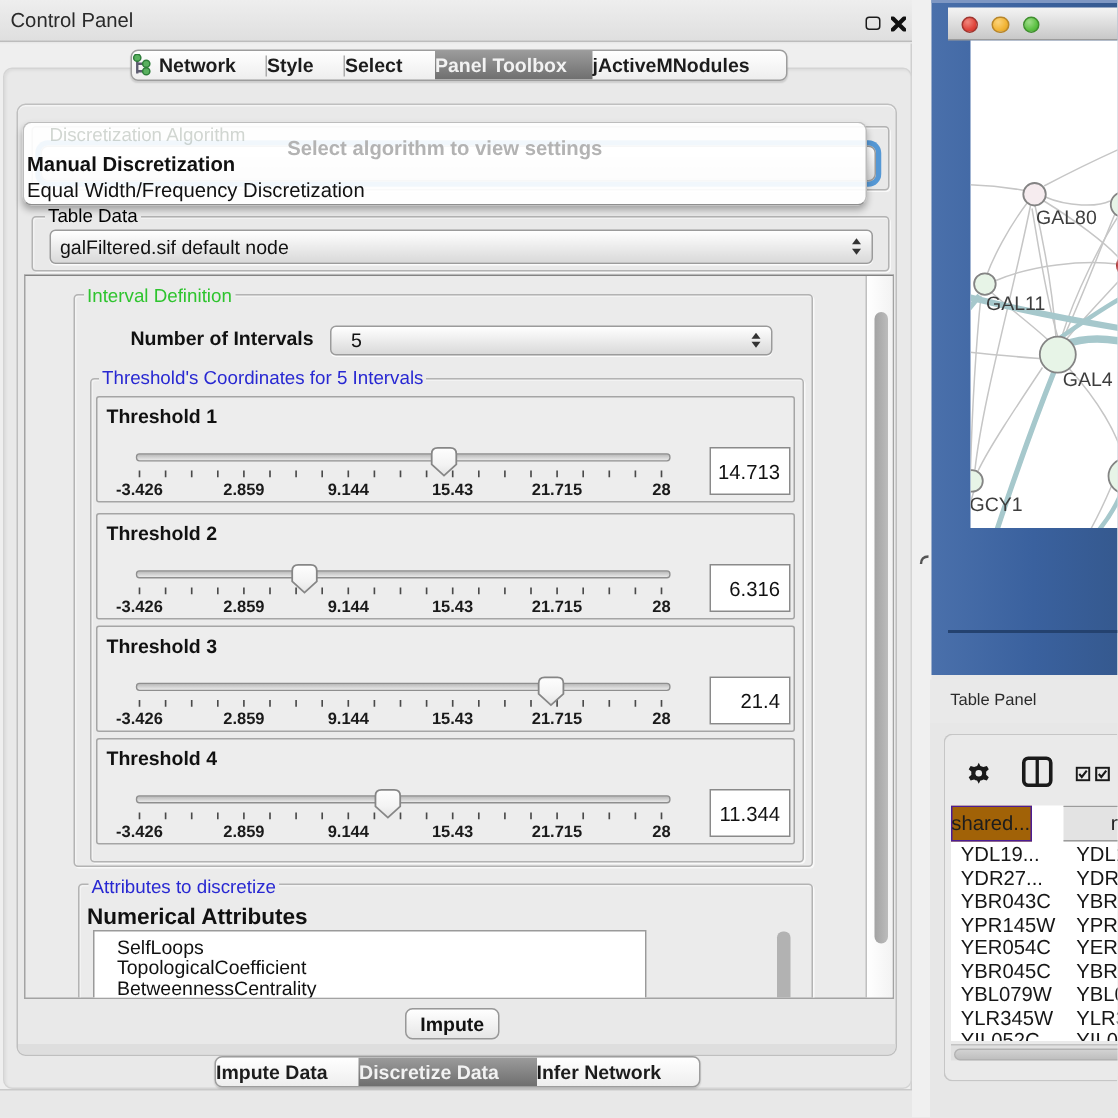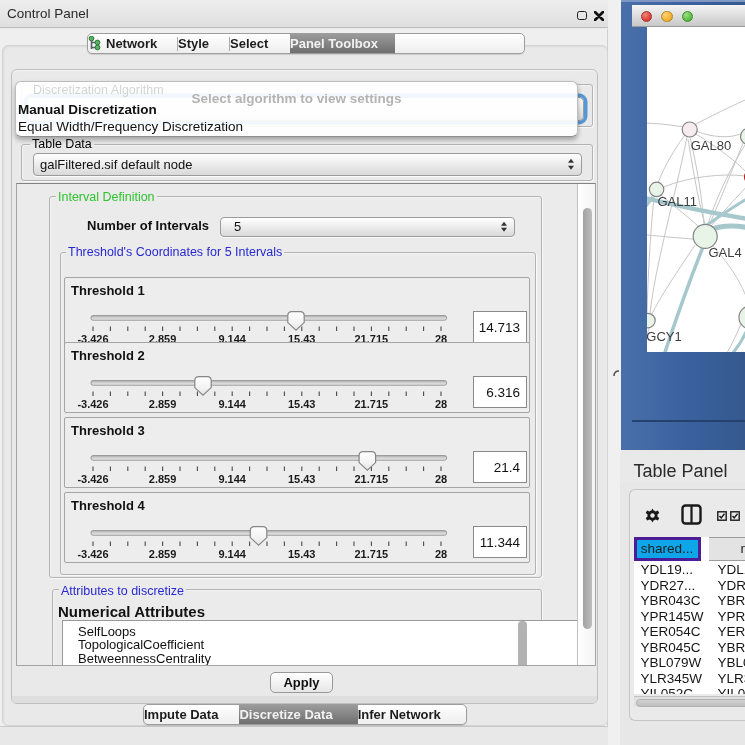--- a/index.html
+++ b/index.html
@@ -75,21 +75,21 @@
 
 #divider { left:608px; top:0; width:13px; height:745px; background:#f0f0f0; }
 #netwin { left:620.5px; top:0; width:124.5px; height:450px; background:linear-gradient(90deg,#4a70ab,#3a619e 55%,#35598f); }
 #nettop { left:0px; top:0px; width:124.5px; height:2px; background:#7e97c3; }
 #mactb { left:11.5px; top:5px; width:113px; height:22px; background:linear-gradient(#f4f4f4,#c8c8c8); border-bottom:1px solid #9b9b9b; }
 .tl { position:absolute; top:5.5px; width:11.5px; height:11.5px; border-radius:50%; }
 #netcontent { left:26px; top:27px; width:113px; height:325px; background:#ffffff; overflow:hidden; }
 #netdark { left:11.5px; top:420px; width:113px; height:2px; background:#24426f; }
 
 #tpbar { left:620px; top:452.5px; width:125px; height:29.5px; background:#e9e9e9; }
-#tpbar .t { position:absolute; left:13.5px; top:8px; font-size:18px; color:#2a2a2a; }
+#tpbar .t { position:absolute; left:13.5px; top:8px; font-size:11px; color:#2a2a2a; }
 #rbg { left:620px; top:482px; width:125px; height:263px; background:#e7e7e7; }
 #rpanel { left:629px; top:488.5px; width:116px; height:232.5px; background:#eaeaea;
   border:1px solid #c6c6c6; border-radius:6px 0 0 6px; border-right:none; }
 #rtable { position:absolute; left:3.5px; top:47px; width:113px; height:157px; background:#fff; overflow:hidden; }
 .hcell { position:absolute; top:0; height:24px; display:flex; align-items:center; justify-content:center;
   font-size:13.5px; color:#1d1d1d; }
 .trow { position:absolute; font-size:13.5px; color:#161616; white-space:pre; }
 #hscroll { position:absolute; left:3.5px; top:206.5px; width:113px; height:11px; background:#e0e0e0; border-top:1px solid #c2c2c2; }
 #hthumb { position:absolute; left:2px; top:1.5px; width:115px; height:8px; background:linear-gradient(#d2d2d2,#bfbfbf); border-radius:4px; border:1px solid #b2b2b2; }
 </style>
@@ -129,20 +129,21 @@
       <circle cx="9.5" cy="6.5" r="2.4" fill="#59b15f" stroke="#2e7d3a" stroke-width="1"></circle>
       <circle cx="9.5" cy="11.5" r="2.4" fill="#59b15f" stroke="#2e7d3a" stroke-width="1"></circle>
     </svg>
     <span>Network</span>
   </div>
   <div class="vsep"></div>
   <div class="seg" style="width:51px;">Style</div>
   <div class="vsep"></div>
   <div class="seg" style="width:60px;">Select</div>
   <div class="seg segdark" style="width:105px;">Panel Toolbox</div>
+  <div class="seg" style="width:129px;">jActiveMNodules</div>
 </div>
 
 <div class="abs" id="bigpanel"></div>
 
 <div class="grp" style="left:21px; top:84px; width:572px; height:43px;"></div>
 <div class="combo" style="left:27px; top:97px; width:557px; height:24px; border-radius:5px; box-shadow:0 0 0 3.5px rgba(77,148,212,0.95);"></div>
 
 <div class="grp" style="left:21px; top:144px; width:572px; height:37px;"></div>
 <div class="gtitle" style="left:30px; top:137px; background:#e9e9e9;">Table Data</div>
 <div class="combo" style="left:33px; top:152.5px; width:549px; height:23.5px;">
@@ -163,21 +164,21 @@
     <div class="txt" style="padding-left:13px;">5</div>
     <div class="arrows">
         <div class="up"></div>
         <div class="dn"></div>
       </div>
   </div>
 
   <div class="grp" style="left:43px; top:68px; width:476px; height:323px;"></div>
   <div class="gtitle" style="left:49px; top:61px; color:#2828d2; background:#ebebeb;">Threshold's Coordinates for 5 Intervals</div>
 
-  <div class="thp" style="top:93px;" id="th1">
+  <div class="thp" style="top:80px;" id="th1">
       <div class="lbl">Threshold 1</div>
       <svg class="sldsvg" style="position:absolute;left:0;top:0;" width="466" height="71" viewBox="0 0 466 71">
     <rect x="26" y="37.6" width="355.6" height="4.6" rx="2" fill="url(#trk)" stroke="#8e8e8e" stroke-width="0.9"></rect>
     <path d="M28.0,48.6 V53.1 M45.4,48.6 V53.1 M62.8,48.6 V53.1 M80.2,48.6 V53.1 M97.6,48.6 V53.1 M115.0,48.6 V53.1 M132.4,48.6 V53.1 M149.8,48.6 V53.1 M167.2,48.6 V53.1 M184.6,48.6 V53.1 M202.0,48.6 V53.1 M219.4,48.6 V53.1 M236.8,48.6 V53.1 M254.2,48.6 V53.1 M271.6,48.6 V53.1 M289.0,48.6 V53.1 M306.4,48.6 V53.1 M323.8,48.6 V53.1 M341.2,48.6 V53.1 M358.6,48.6 V53.1 M376.0,48.6 V53.1" stroke="#4a4a4a" stroke-width="1.1"></path>
     <g font-size="11" font-weight="bold" fill="#1a1a1a" font-family="Liberation Sans, sans-serif">
           <text x="28" y="64.8" text-anchor="middle">-3.426</text>
           <text x="97.6" y="64.8" text-anchor="middle">2.859</text>
           <text x="167.2" y="64.8" text-anchor="middle">9.144</text>
           <text x="236.7" y="64.8" text-anchor="middle">15.43</text>
           <text x="306.3" y="64.8" text-anchor="middle">21.715</text>
@@ -235,33 +236,33 @@
           <text x="376" y="64.8" text-anchor="middle">28</text>
         </g>
     <path d="M185.3,44.6 L185.3,37.6 Q185.3,33.6 189.3,33.6 L197.8,33.6 Q201.8,33.6 201.8,37.6 L201.8,44.6 L193.6,52.1 Z" fill="url(#thm)" stroke="#868686" stroke-width="1.2"></path>
   </svg>
   <div class="valbox">11.344</div>
     </div>
 
   <div class="grp" style="left:35px; top:405px; width:490px; height:90px;"></div>
   <div class="gtitle" style="left:42px; top:400px; color:#2828d2; background:#ebebeb;">Attributes to discretize</div>
   <div class="abs" style="left:41px; top:419px; font-size:15px; font-weight:bold; color:#111;">Numerical Attributes</div>
-  <div id="attrlist" style="left:45px; top:436px; width:534px; height:60px; padding-top:3.5px;">
+  <div id="attrlist" style="left:45px; top:436px; width:369px; height:60px; padding-top:3.5px;">
     <div>SelfLoops</div>
     <div>TopologicalCoefficient</div>
     <div>BetweennessCentrality</div>
   </div>
   <div class="abs" style="left:501px; top:437px; width:9px; height:58px; background:#b2b2b2; border-radius:4px;"></div>
 
   <div class="abs" id="vscroll">
       <div class="abs" id="vthumb"></div>
     </div>
 </div>
 
-<div class="btn" style="left:270px; top:672px; width:63px; height:21px;">Apply</div>
+<div class="btn" style="left:270px; top:672px; width:63px; height:21px;">Impute</div>
 
 <div class="abs" style="left:12px; top:696px; width:585px; height:7px; background:#dedede; border-radius:0 0 5px 5px;"></div>
 
 <div class="abs pill" style="left:143px; top:704px; width:324px; height:21px; font-size:13px; color:#1c1c1c;">
   <div class="seg" style="width:96px;">Impute Data</div>
   <div class="seg segdark" style="width:119px;">Discretize Data</div>
   <div class="seg" style="width:109px;">Infer Network</div>
 </div>
 
 <div class="abs" id="overlay">
@@ -366,21 +367,21 @@
   <svg class="abs" style="left:86.5px; top:21.5px;" width="10" height="10" viewBox="0 0 10 10">
     <rect x="0.8" y="0.8" width="8.4" height="8.4" fill="none" stroke="#1a1a1a" stroke-width="1.4"></rect>
     <path d="M2.5,5 L4.2,7 L7.5,2.8" stroke="#1a1a1a" stroke-width="1.4" fill="none"></path>
   </svg>
   <svg class="abs" style="left:99.5px; top:21.5px;" width="10" height="10" viewBox="0 0 10 10">
     <rect x="0.8" y="0.8" width="8.4" height="8.4" fill="none" stroke="#1a1a1a" stroke-width="1.4"></rect>
     <path d="M2.5,5 L4.2,7 L7.5,2.8" stroke="#1a1a1a" stroke-width="1.4" fill="none"></path>
   </svg>
 
   <div class="abs" id="rtable">
-    <div class="hcell" style="left:0; width:67px; background:#0ea5e9; border:3px solid #4c1d95;">shared...</div>
+    <div class="hcell" style="left:0; width:54px; background:#a16207; border:1px solid #4c1d95;">shared...</div>
     <div class="hcell" style="left:75px; width:60px; background:#e3e3e3; border:1px solid #9c9c9c; border-left:none; justify-content:flex-start; padding-left:32px;">n</div>
     <div class="trow" style="left:7px; top:25.5px;">YDL19...</div>
     <div class="trow" style="left:84px; top:25.5px;">YDL19</div>
     <div class="trow" style="left:7px; top:41.0px;">YDR27...</div>
     <div class="trow" style="left:84px; top:41.0px;">YDR27</div>
     <div class="trow" style="left:7px; top:56.5px;">YBR043C</div>
     <div class="trow" style="left:84px; top:56.5px;">YBR04</div>
     <div class="trow" style="left:7px; top:72.0px;">YPR145W</div>
     <div class="trow" style="left:84px; top:72.0px;">YPR14</div>
     <div class="trow" style="left:7px; top:87.5px;">YER054C</div>

